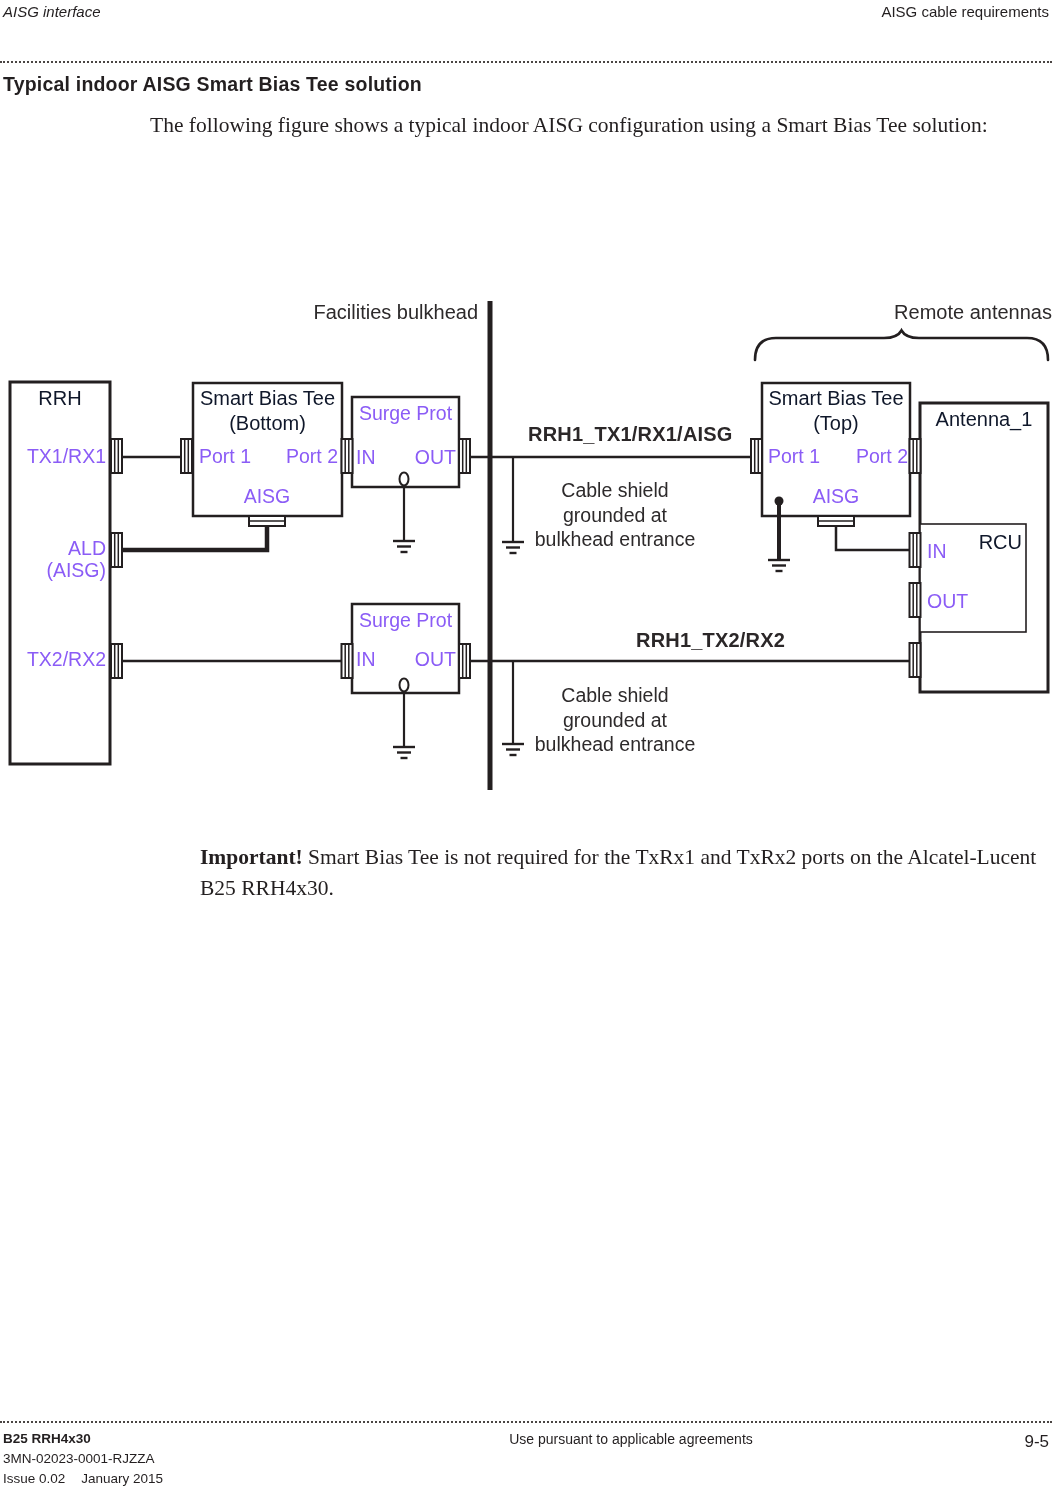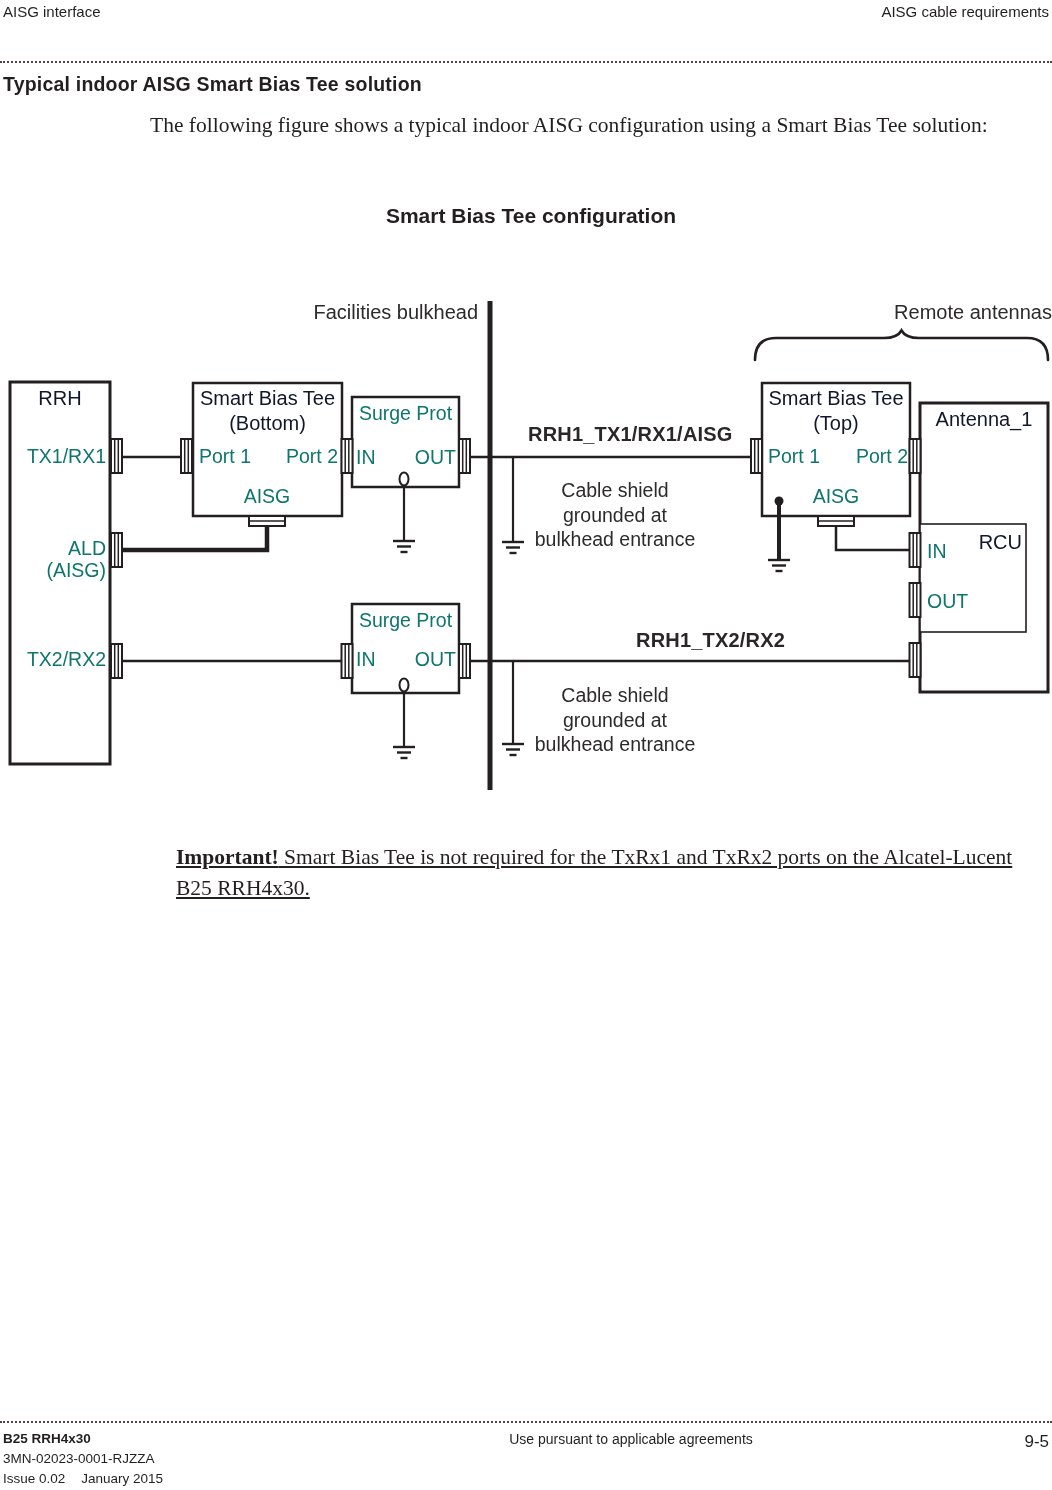--- a/index.html
+++ b/index.html
@@ -3,55 +3,54 @@
 <meta charset="utf-8">
 <style>
   html,body{margin:0;padding:0;}
   body{
     width:1052px;height:1490px;position:relative;background:#ffffff;
     font-family:"Liberation Sans",sans-serif;color:#231f20;overflow:hidden;
   }
   .abs{position:absolute;}
   .serif{font-family:"Liberation Serif","DejaVu Serif",serif;}
   .bold{font-weight:bold;}
-  .italic{text-align:center;}
+  .italic{font-style:italic;text-align:center;}
   .center{text-align:center;}
   .right{text-align:right;}
   .pre{white-space:pre-line;}
   .dotted-rule{height:0;border-top:2px dotted #4a4543;}
   
   .hdr{font-size:15px;top:3px;}
   
   .h1{font-size:19.5px;font-weight:bold;letter-spacing:0.2px;}
   .body-text{font-size:21.5px;line-height:34px;}
   
   .fig-title{font-size:21px;font-weight:bold;line-height:27px;}
   .zone{font-size:20px;color:#2d2a2b;text-align:right;}
   .boxlab{font-size:20px;color:#0f172a;line-height:25px;}
-  .portlab{font-size:19.5px;color:#0f766e;line-height:22px;}
+  .portlab{font-size:19.5px;color:#8b5cf6;line-height:22px;}
   .cablelab{font-size:20px;font-weight:bold;color:#2b2728;letter-spacing:0.2px;}
   .note{font-size:19.5px;line-height:24.5px;color:#2d2a2b;}
   
   .ftr{font-size:13.5px;line-height:20px;}
   .ftr-c{font-size:14px;line-height:19px;}
   .pageno{font-size:17px;}
   svg{display:block;}
 </style>
 </head>
 <body>
 
 <div class="abs hdr italic" style="left:3px;">AISG interface</div>
 <div class="abs hdr right" style="right:3px;">AISG cable requirements</div>
 <div class="abs dotted-rule" style="left:0;top:61px;width:1052px;"></div>
 
 <div class="abs h1" style="left:3px;top:73px;">Typical indoor AISG Smart Bias Tee solution</div>
 <div class="abs serif body-text" style="left:150px;top:108px;width:900px;">The following figure shows a typical indoor AISG configuration using a Smart Bias Tee solution:</div>
 
 <div class="abs fig-title center" style="left:231px;top:202px;width:600px;">
-  <div>Smart Bias Tee configuration</div>
 </div>
 
 <svg class="abs" style="left:0;top:0;" width="1052" height="1490" viewBox="0 0 1052 1490">
 
   <line x1="490" y1="301" x2="490" y2="790" stroke="#231f20" stroke-width="5"></line>
 
   <path d="M755,360 C755,346 761,338 776,338 L884,338 C894,338 899,335 901.5,330.5 C904,335 909,338 919,338 L1027,338 C1042,338 1048,346 1048,360" fill="none" stroke="#231f20" stroke-width="2.6" stroke-linecap="round"></path>
 
   <rect x="10" y="382" width="100" height="382" fill="#fff" stroke="#231f20" stroke-width="3"></rect>
   <rect x="193" y="383" width="149" height="133" fill="#fff" stroke="#231f20" stroke-width="2.5"></rect>
@@ -221,21 +220,21 @@
 </div>
 <div class="abs portlab" style="left:768px;top:445px;">Port 1</div>
 <div class="abs portlab right" style="left:762px;top:445px;width:146px;">Port 2</div>
 <div class="abs portlab center" style="left:786px;top:485px;width:100px;">AISG</div>
 
 <div class="abs boxlab center" style="left:920px;top:407px;width:128px;">Antenna_1</div>
 <div class="abs boxlab right" style="left:920px;top:530px;width:102px;">RCU</div>
 <div class="abs portlab" style="left:927px;top:540px;">IN</div>
 <div class="abs portlab" style="left:927px;top:590px;">OUT</div>
 
-<div class="abs serif body-text" style="left:176px;top:842px;width:840px;line-height:31px;text-decoration:underline;">
+<div class="abs serif body-text" style="left:200px;top:842px;width:840px;line-height:31px;">
   <span class="bold">Important!</span><span> Smart Bias Tee is not required for the TxRx1 and TxRx2 ports on the Alcatel-Lucent B25 RRH4x30.</span>
 </div>
 
 <div class="abs dotted-rule" style="left:0;top:1421px;width:1052px;"></div>
 <div class="abs ftr" style="left:3px;top:1429px;">
   <div class="bold">B25 RRH4x30</div>
   <div>3MN-02023-0001-RJZZA</div>
   <div>
     <span>Issue 0.02</span><span style="margin-left:16px;">January 2015</span>
   </div>

